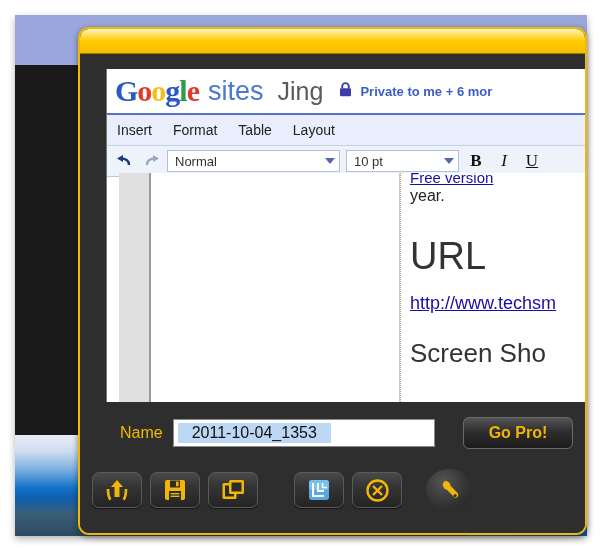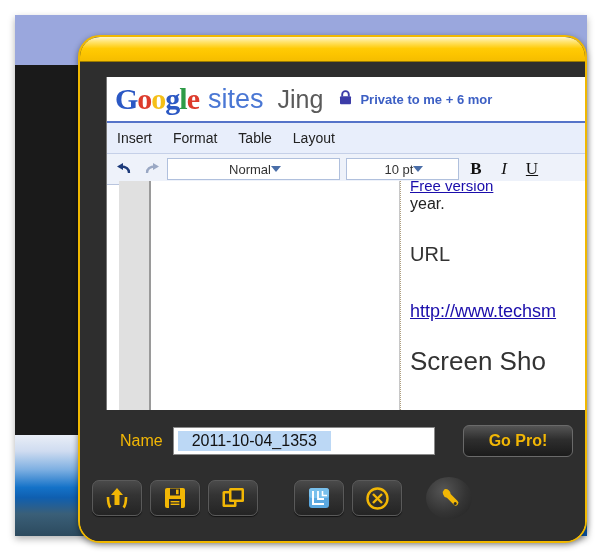--- a/index.html
+++ b/index.html
@@ -37,23 +37,23 @@
     content:"";position:absolute;left:-10px;top:18px;width:180px;height:2px;
     background:rgba(10,40,90,.45);transform:rotate(7deg);
   }
   .wp-blue-br::after{
     content:"";position:absolute;left:0px;top:52px;width:180px;height:3px;
     background:rgba(10,40,90,.30);transform:rotate(3deg);
   }
 
   
   .jing-window{
-    position:absolute;left:78px;top:35px;width:505px;height:504px;
+    position:absolute;left:78px;top:27px;width:505px;height:504px;
     border:2px solid #f0b800;
-    border-radius:22px;
+    border-radius:11px;
     background:#2b2b2b;
     box-shadow:0 2px 6px rgba(0,0,0,.45);
     overflow:hidden;
   }
   .titlebar{
     height:24px;width:100%;
     background:linear-gradient(180deg,#fff6c9 0%,#ffe267 22%,#ffcb05 48%,#fdc500 70%,#f5bd00 100%);
     border-bottom:1px solid #9a7a00;
     border-radius:8px 8px 0 0;
   }
@@ -90,21 +90,21 @@
   }
   .gs-menu div{font-size:14px;color:#222;cursor:pointer;}
 
   .gs-toolbar{
     height:30px;background:#eef2fa;display:flex;align-items:center;
     gap:6px;padding-left:8px;border-bottom:1px solid #b9c5de;
   }
   .tb-ico{width:20px;height:20px;display:flex;align-items:center;justify-content:center;cursor:pointer;}
   .tb-sel{
     background:#fff;border:1px solid #b0c0dd;height:20px;
-    display:flex;align-items:center;justify-content:center;
+    display:flex;align-items:center;justify-content:space-between;
     padding:0 4px 0 7px;font-size:13px;color:#333;cursor:pointer;
   }
   .sel-norm{width:160px;} .sel-pt{width:100px;}
   .caret{width:0;height:0;border-left:5px solid transparent;border-right:5px solid transparent;border-top:6px solid #4a6ea8;}
   .tb-bold,.tb-ital,.tb-und{
     width:22px;text-align:center;font-size:17px;color:#111;cursor:pointer;
     font-family:"Liberation Serif",serif;
   }
   .tb-bold{font-weight:bold;} .tb-ital{font-style:italic;} .tb-und{text-decoration:underline;}
 
@@ -113,21 +113,21 @@
   .gs-canvas{flex:1;background:#fff;border-right:1px solid #c8c8c8;}
   .gs-content{
     width:175px;background:#fff;position:relative;padding-left:9px;
     border-left:1px dotted #b0a080;overflow:hidden;
   }
   .c-link-top{
     color:#1a0dab;text-decoration:underline;font-size:15px;
     position:absolute;top:-4px;left:9px;white-space:nowrap;
   }
   .c-year{position:absolute;top:14px;left:9px;font-size:16px;color:#222;}
-  .c-url-h{position:absolute;top:62px;left:9px;font-size:20px;color:#333;}
+  .c-url-h{position:absolute;top:62px;left:9px;font-size:38px;color:#333;}
   .c-url-link{
     position:absolute;top:120px;left:9px;font-size:18px;color:#1a0dab;
     text-decoration:underline;white-space:nowrap;
   }
   .c-screen{position:absolute;top:165px;left:9px;font-size:26px;color:#333;white-space:nowrap;}
 
   
   .name-row{
     position:absolute;left:26px;top:362px;right:12px;height:34px;
     display:flex;align-items:center;gap:0;

